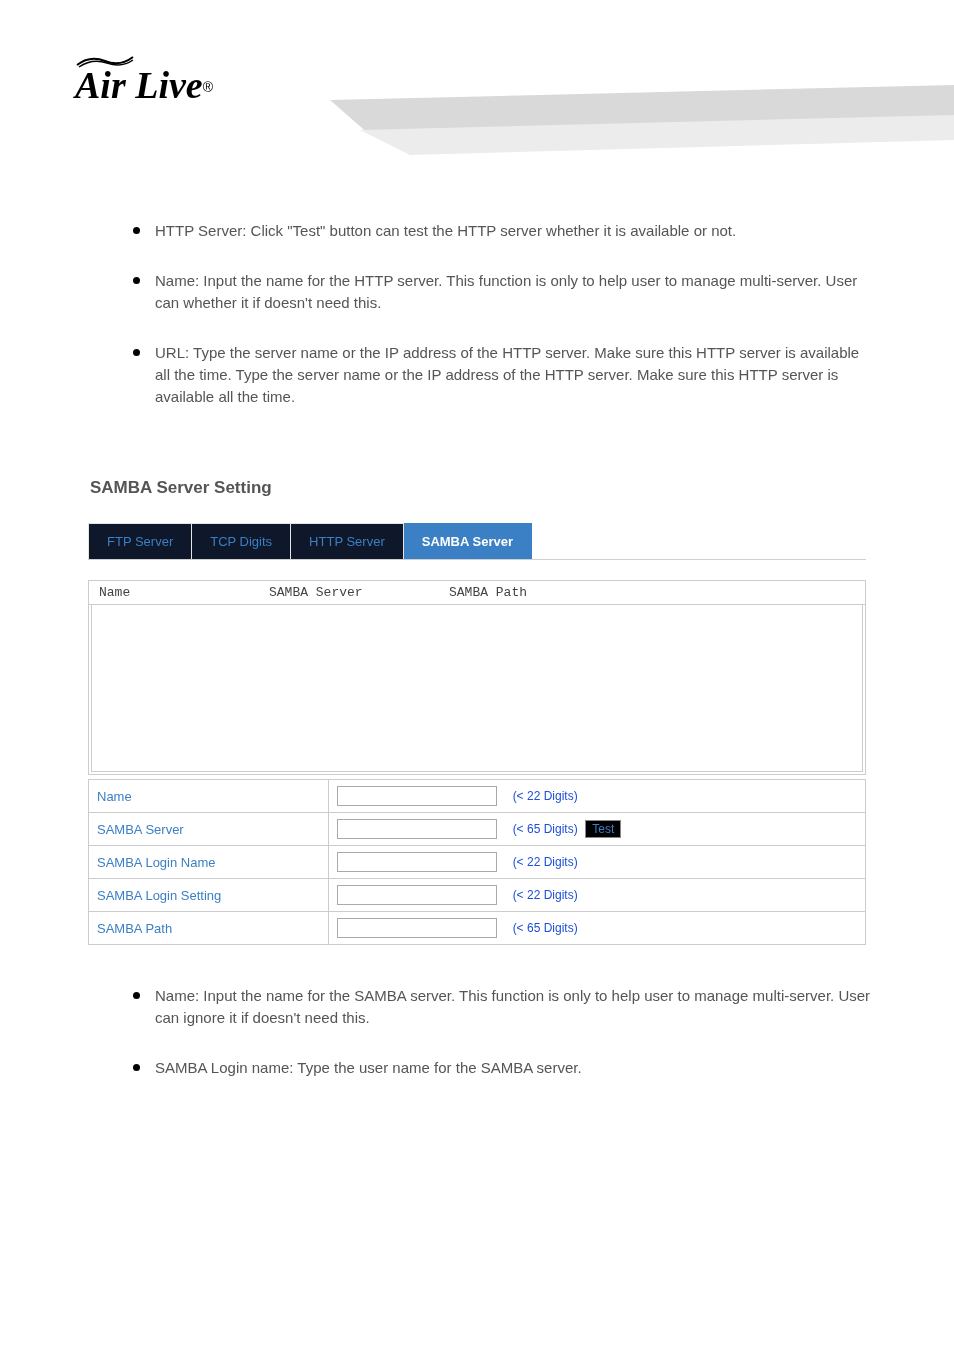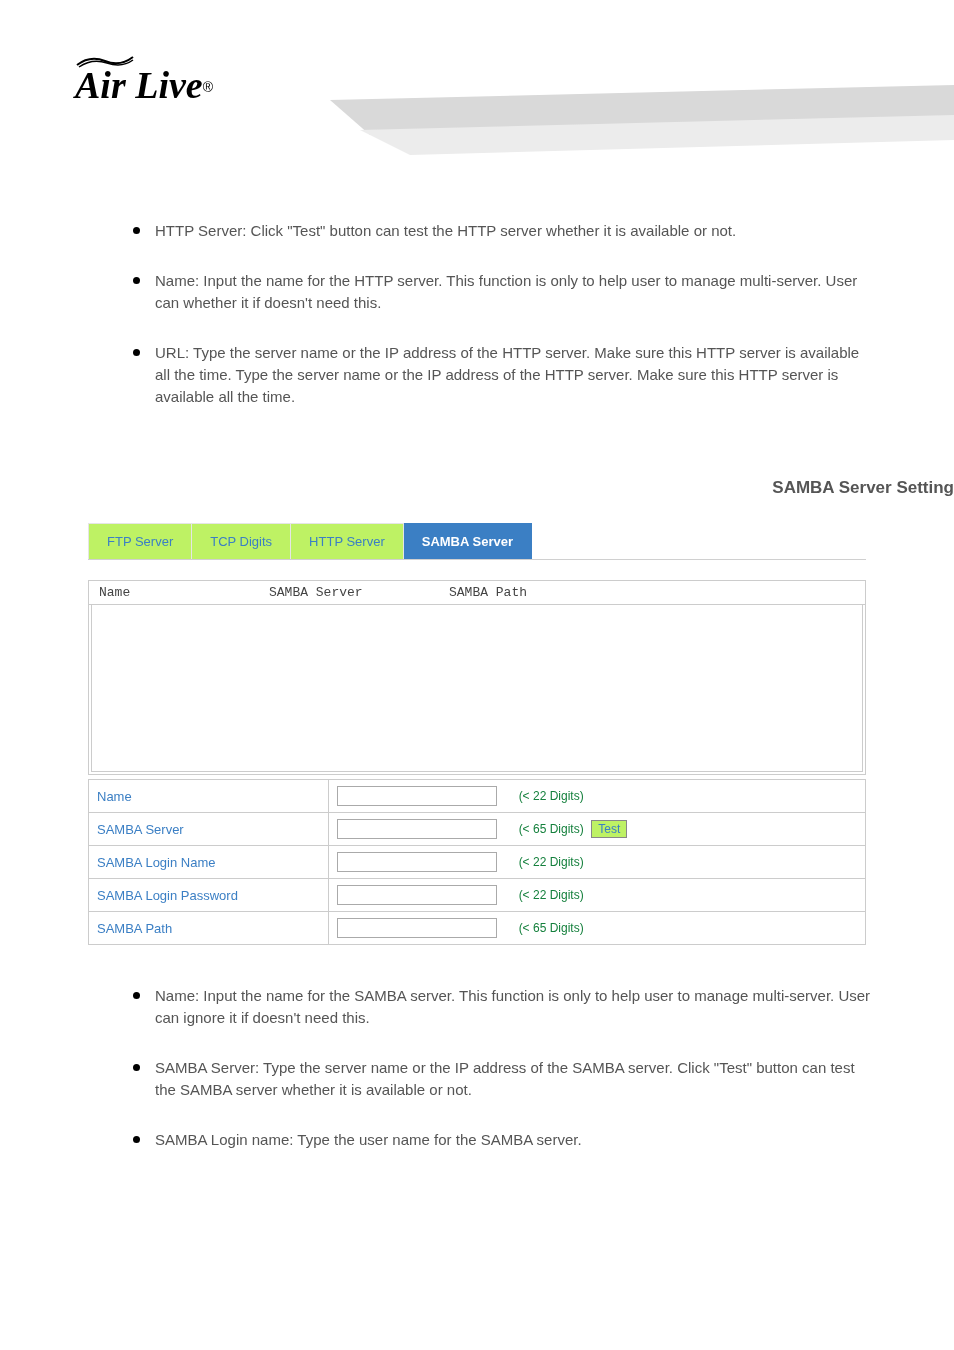--- a/index.html
+++ b/index.html
@@ -64,34 +64,33 @@
     width: 7px;
     height: 7px;
     background: #000;
     border-radius: 50%;
   }
   .section-heading {
     margin: 70px 0 25px 90px;
     font-size: 17px;
     font-weight: bold;
     color: #555;
-    text-align: right;
   }
   .tab-row {
     margin: 0 88px 10px 88px;
     border-bottom: 1px solid #d0d0d0;
     display: flex;
   }
   .tab {
     padding: 10px 18px;
     font-size: 13px;
     color: #3b7fc4;
     border-right: 1px solid #e5e5e5;
     border-top: 1px solid #e5e5e5;
-    background: #bef264;
+    background: #0f172a;
     cursor: default;
   }
   .tab:first-child { border-left: 1px solid #e5e5e5; }
   .tab.active {
     background: #3b7fc4;
     color: #fff;
     font-weight: bold;
     border-color: #3b7fc4;
   }
   .table-container {
@@ -132,31 +131,31 @@
     background: #fff;
   }
   .form-table input[type="text"] {
     width: 160px;
     height: 20px;
     border: 1px solid #aaa;
     font-size: 12px;
   }
   .form-table .hint {
     font-size: 12px;
-    color: #15803d;
-    margin-left: 18px;
+    color: #1d4ed8;
+    margin-left: 12px;
   }
   .form-table .test-btn {
     display: inline-block;
     border: 1px solid #888;
     padding: 1px 6px;
     font-size: 12px;
     color: #3b7fc4;
     margin-left: 4px;
-    background: #bef264;
+    background: #000000;
   }
   .bullet-section.second {
     margin-top: 40px;
   }
 </style>
 </head>
 <body>
 
 <div class="header">
   <div class="logo">
@@ -215,36 +214,35 @@
       </td>
     </tr>
     <tr>
       <td class="label">SAMBA Login Name</td>
       <td>
         <input type="text" style="">
         <span class="hint">(&lt; 22 Digits)</span>
       </td>
     </tr>
     <tr>
-      <td class="label">SAMBA Login Password</td>
+      <td class="label">SAMBA Login Setting</td>
       <td>
         <input type="text" style="">
         <span class="hint">(&lt; 22 Digits)</span>
       </td>
     </tr>
     <tr>
       <td class="label">SAMBA Path</td>
       <td>
         <input type="text" style="">
         <span class="hint">(&lt; 65 Digits)</span>
       </td>
     </tr>
   </tbody>
     </table>
 </div>
 
 <div class="bullet-section second">
   <ul>
     <li>Name: Input the name for the SAMBA server. This function is only to help user to manage multi-server. User can ignore it if doesn't need this.</li>
-    <li>SAMBA Server: Type the server name or the IP address of the SAMBA server. Click "Test" button can test the SAMBA server whether it is available or not.</li>
     <li>SAMBA Login name: Type the user name for the SAMBA server.</li>
   </ul>
 </div>
 
 </body></html>

